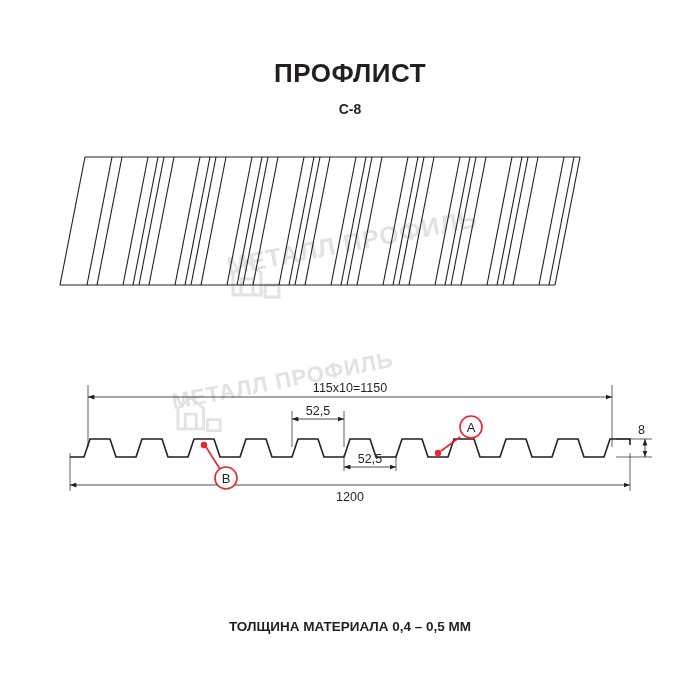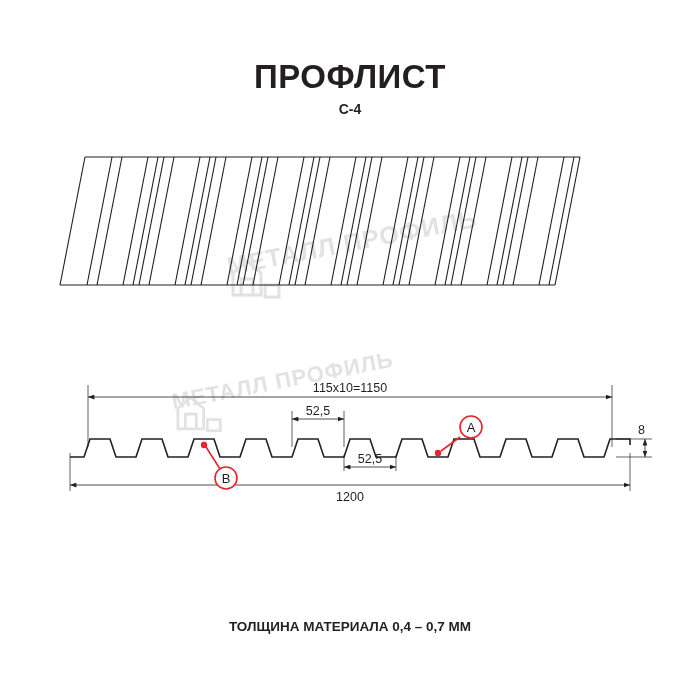--- a/index.html
+++ b/index.html
@@ -18,21 +18,21 @@
   .page {
     position: absolute;
     inset: 0;
   }
   .title {
     position: absolute;
     top: 58px;
     left: 0;
     width: 700px;
     text-align: center;
-    font-size: 33px;
+    font-size: 26px;
     font-weight: bold;
     letter-spacing: 0.5px;
     color: #231f20;
   }
   .subtitle {
     position: absolute;
     top: 101px;
     left: 0;
     width: 700px;
     text-align: center;
@@ -91,21 +91,21 @@
   }
   svg { display: block; overflow: visible; }
   .ln { stroke: #231f20; fill: none; }
 </style>
 </head>
 <body>
 
 <div class="page">
 
   <div class="title">ПРОФЛИСТ</div>
-  <div class="subtitle">C-4</div>
+  <div class="subtitle">C-8</div>
 
   <div class="wm wm1">МЕТАЛЛ ПРОФИЛЬ</div>
   <div class="wm wm2">МЕТАЛЛ ПРОФИЛЬ</div>
 
   <svg class="wm-logo" style="top:255px;left:227px;" width="60" height="50" viewBox="0 0 60 50">
     <path d="M6 40 L6 18 L20 6 L34 18 L34 40 Z" fill="none" stroke="#e2e2e2" stroke-width="3"></path>
     <path d="M14 40 L14 24 L26 24 L26 40" fill="none" stroke="#e2e2e2" stroke-width="3"></path>
     <path d="M38 30 L52 30 L52 42 L38 42 Z" fill="none" stroke="#e2e2e2" stroke-width="3"></path>
   </svg>
 
@@ -245,15 +245,15 @@
 
       <g>
         <path d="M146 72 L160 94" stroke="#e8242a" stroke-width="1.6" fill="none"></path>
         <circle cx="144" cy="70" r="3.2" fill="#e8242a"></circle>
         <circle cx="166" cy="103" r="11" fill="#ffffff" stroke="#e8242a" stroke-width="1.6"></circle>
         <text x="166" y="108" text-anchor="middle" font-size="13" fill="#231f20" font-family="Liberation Sans, sans-serif">B</text>
       </g>
     </svg>
   </div>
 
-  <div class="footnote">ТОЛЩИНА МАТЕРИАЛА 0,4 – 0,7 ММ</div>
+  <div class="footnote">ТОЛЩИНА МАТЕРИАЛА 0,4 – 0,5 ММ</div>
 
 </div>
 
 </body></html>

